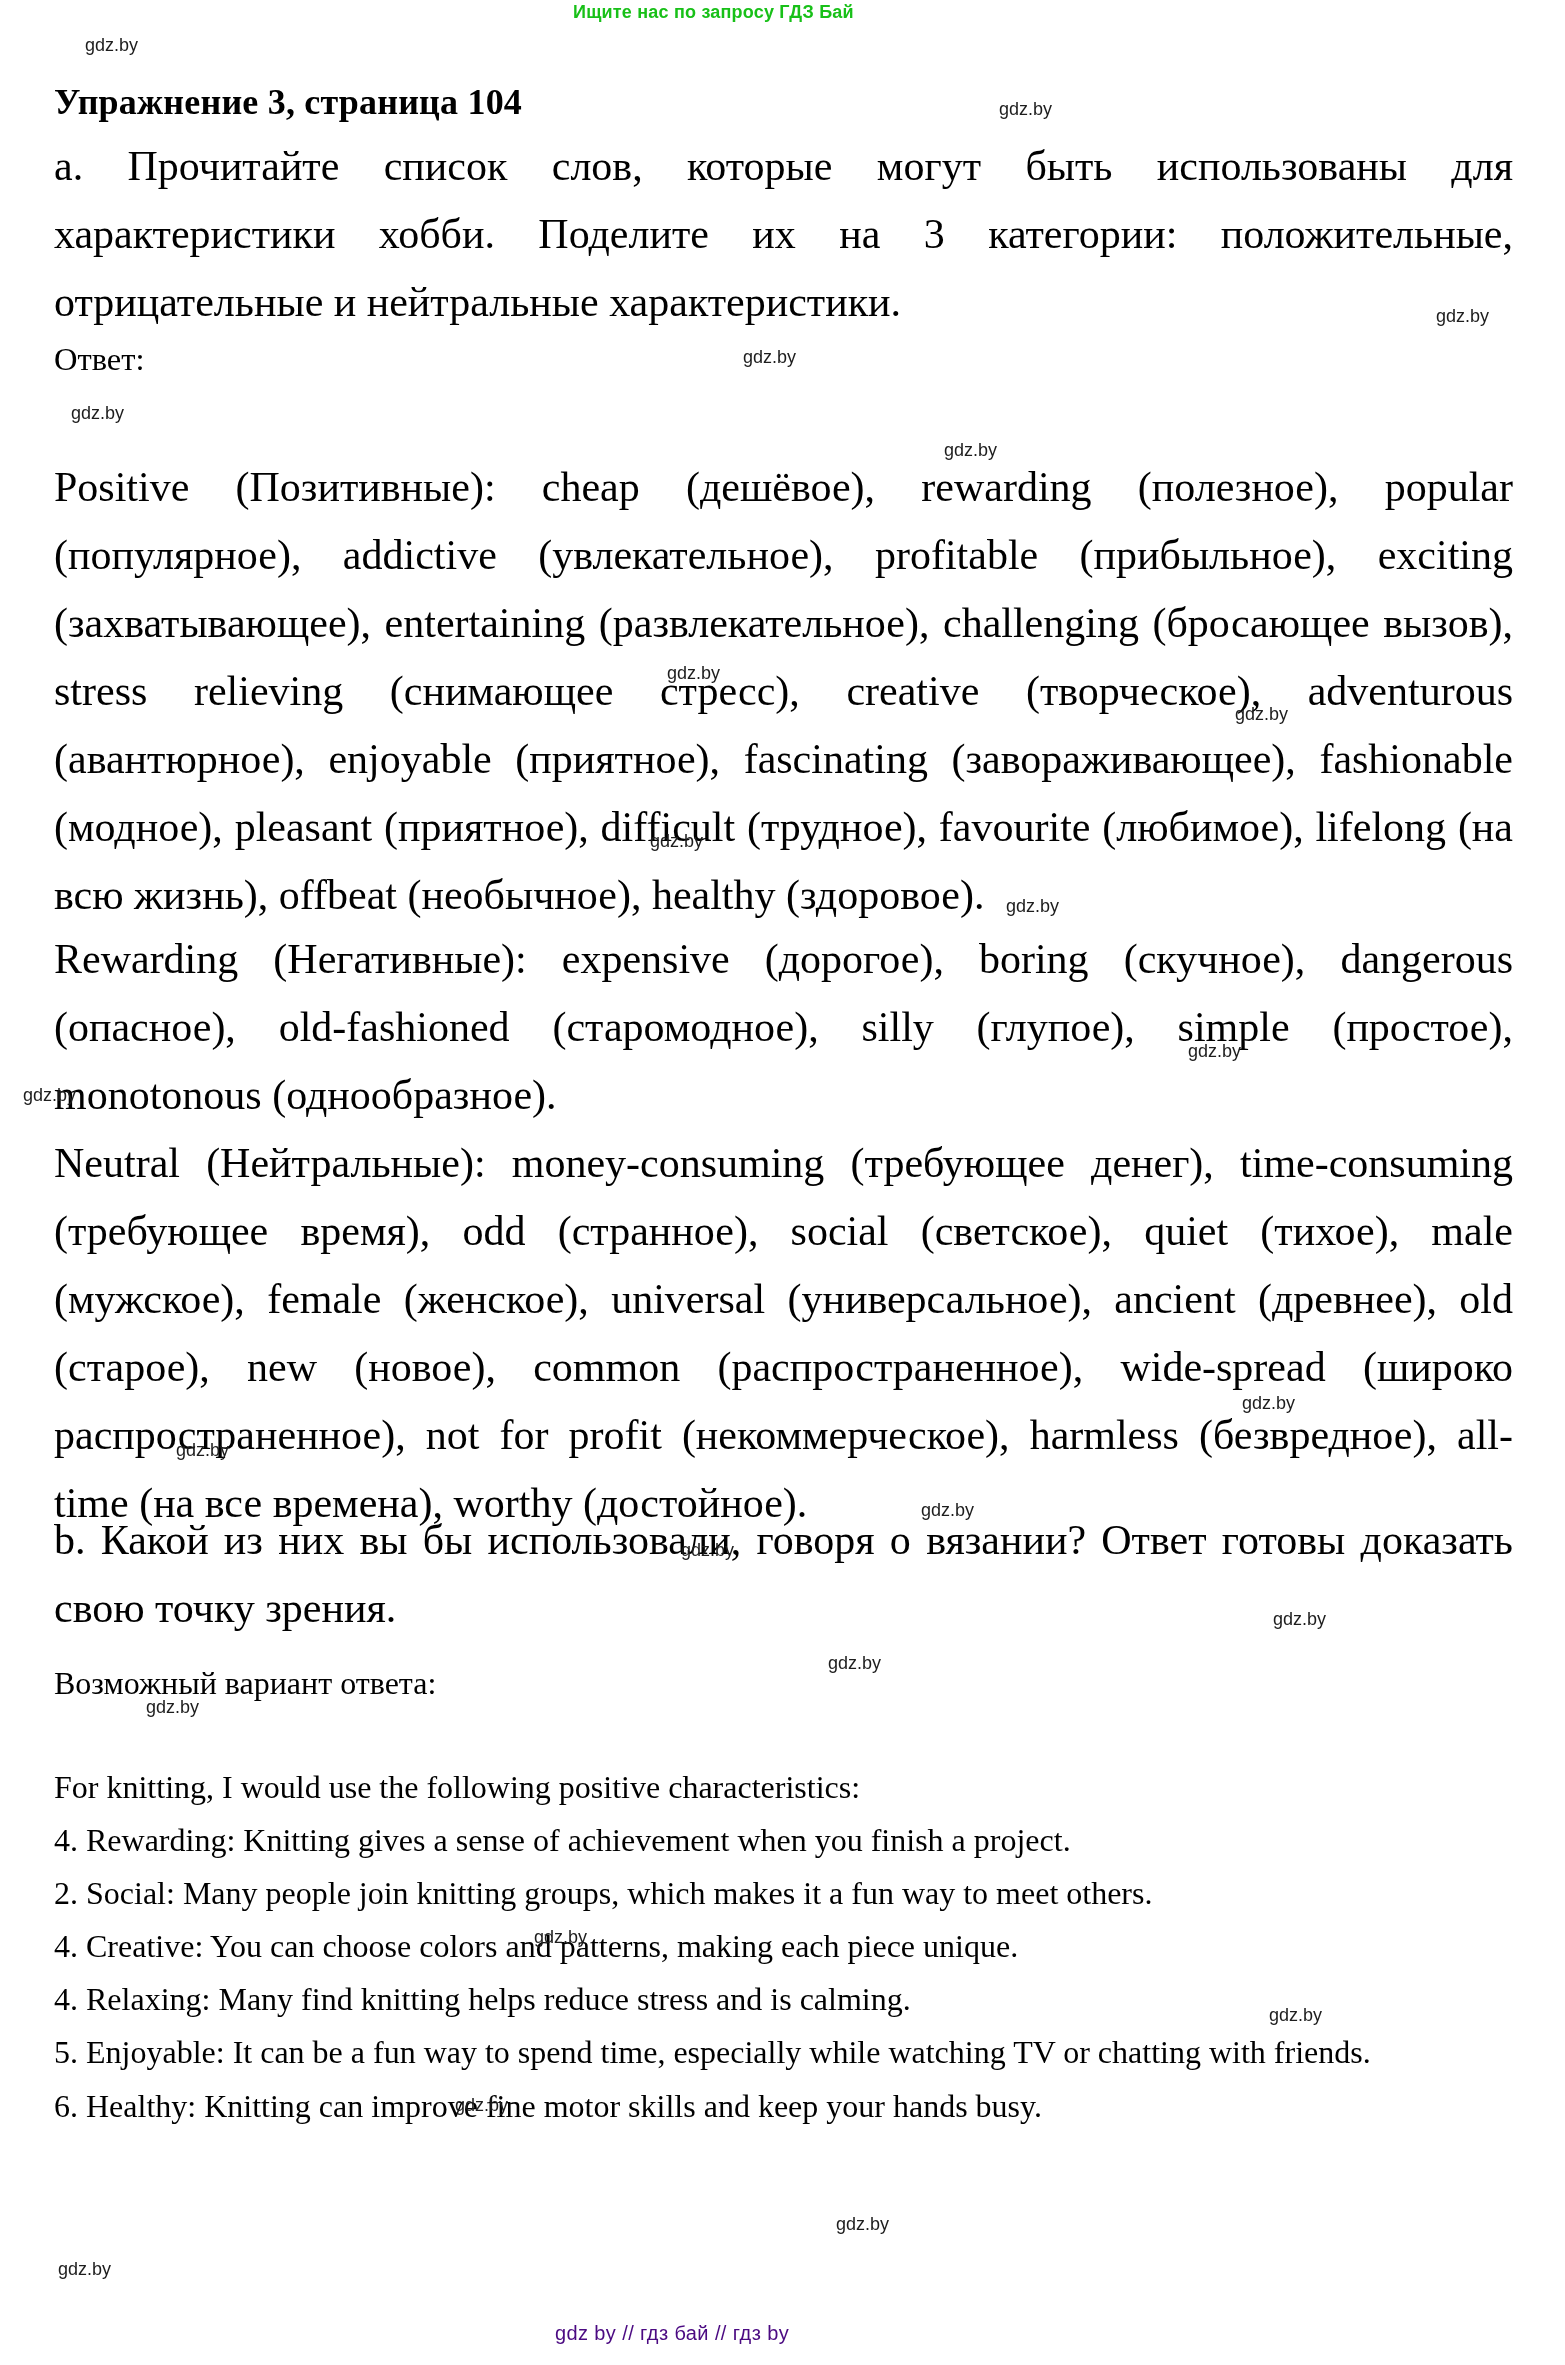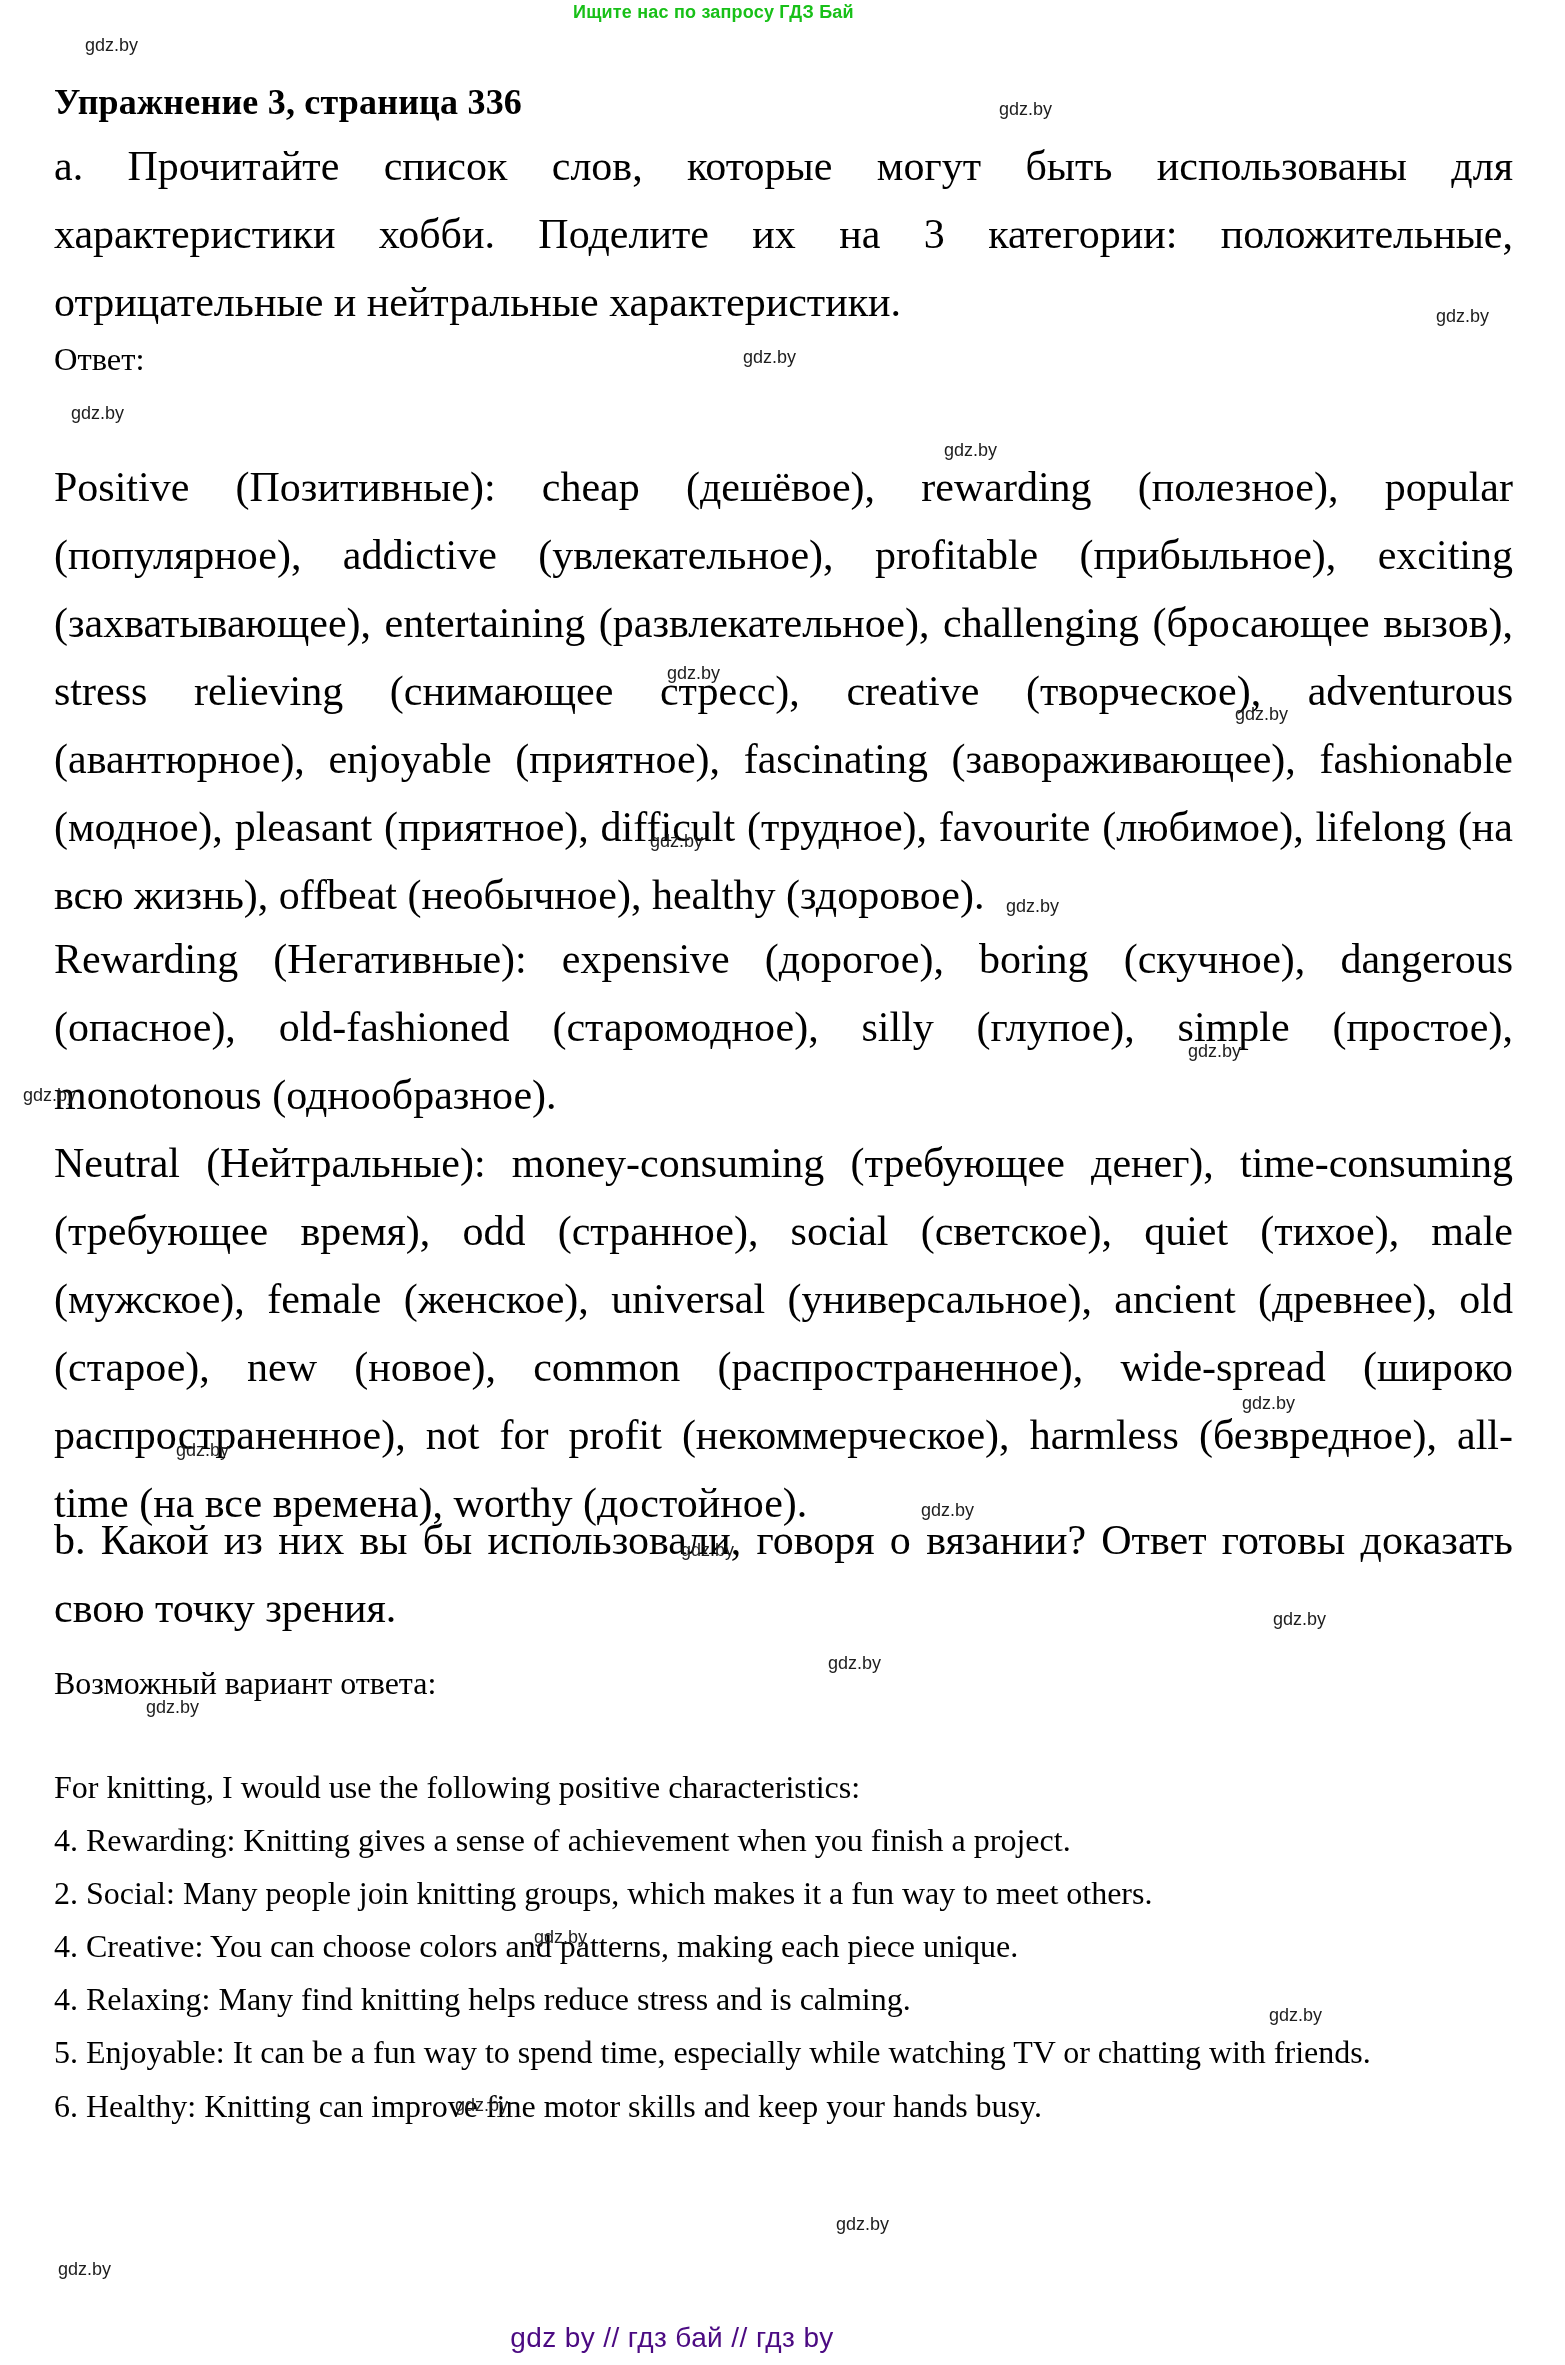--- a/index.html
+++ b/index.html
@@ -87,33 +87,33 @@
   }
 
   
   .footer {
     position: absolute;
     left: 0;
     top: 2322px;
     width: 1344px;
     text-align: center;
     font-family: "Liberation Sans", "DejaVu Sans", sans-serif;
-    font-size: 28px;
+    font-size: 20px;
     color: #4b0a82;
     letter-spacing: 0.4px;
   }
 </style>
 </head>
 <body>
 
 <div class="page">
 
   <div class="top-banner">Ищите нас по запросу ГДЗ Бай</div>
 
-  <div class="ex-title">Упражнение 3, страница 336</div>
+  <div class="ex-title">Упражнение 3, страница 104</div>
 
   <div class="para" style="top:132px;">а. Прочитайте список слов, которые могут быть использованы для характеристики хобби. Поделите их на 3 категории: положительные, отрицательные и нейтральные характеристики.</div>
 
   <div class="answer-label">Ответ:</div>
 
   <div class="para" style="top:453px;">Positive (Позитивные): cheap (дешёвое), rewarding (полезное), popular (популярное), addictive (увлекательное), profitable (прибыльное), exciting (захватывающее), entertaining (развлекательное), challenging (бросающее вызов), stress relieving (снимающее стресс), creative (творческое), adventurous (авантюрное), enjoyable (приятное), fascinating (завораживающее), fashionable (модное), pleasant (приятное), difficult (трудное), favourite (любимое), lifelong (на всю жизнь), offbeat (необычное), healthy (здоровое).</div>
 
   <div class="para" style="top:925px;">Rewarding (Негативные): expensive (дорогое), boring (скучное), dangerous (опасное), old-fashioned (старомодное), silly (глупое), simple (простое), monotonous (однообразное).</div>
 
   <div class="para" style="top:1129px;">Neutral (Нейтральные): money-consuming (требующее денег), time-consuming (требующее время), odd (странное), social (светское), quiet (тихое), male (мужское), female (женское), universal (универсальное), ancient (древнее), old (старое), new (новое), common (распространенное), wide-spread (широко распространенное), not for profit (некоммерческое), harmless (безвредное), all-time (на все времена), worthy (достойное).</div>

